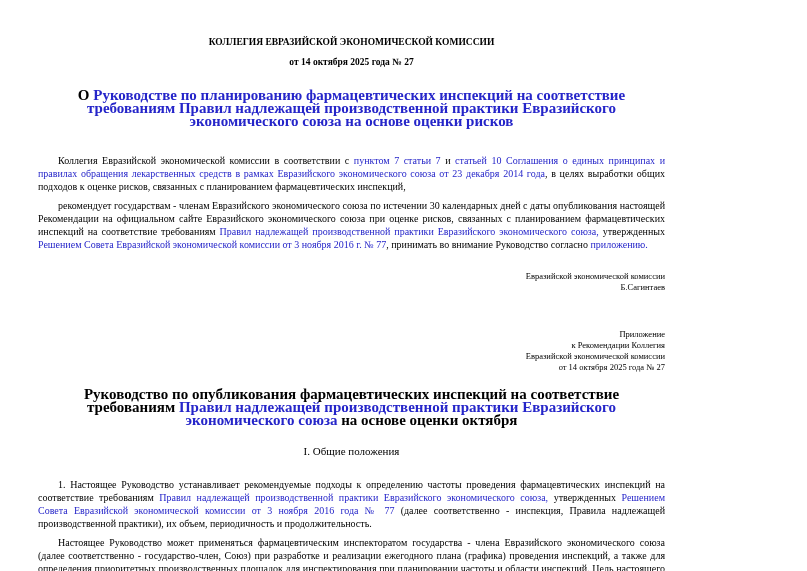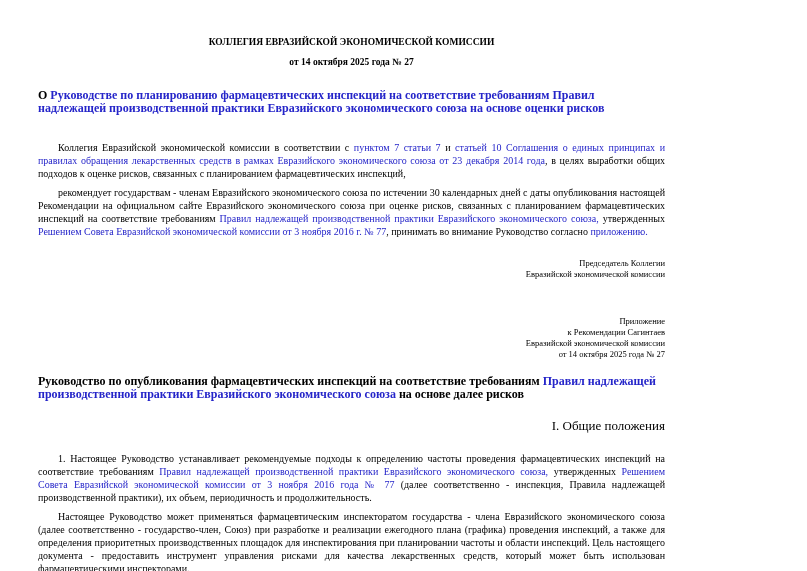--- a/index.html
+++ b/index.html
@@ -15,72 +15,72 @@
     overflow: hidden;
   }
   .hline {
     font-size: 9.5px; font-weight: bold;
     text-align: center; line-height: 13px;
   }
   .org  { margin: 0 0 7px 0; }
   .type { margin: 0 0 5px 0; }
   .date { margin: 0; }
   .doc-title {
-    font-size: 12px; font-weight: bold;
-    text-align: left; line-height: 13px;
+    font-size: 15px; font-weight: bold;
+    text-align: center; line-height: 13px;
     margin: 20px 0 0 0;
   }
   .para {
     font-size: 10px; line-height: 13px;
     text-align: justify; text-indent: 20px;
     margin: 6px 0 0 0;
   }
   .first-para { margin-top: 26px; }
   .right-block {
     font-size: 8.5px; line-height: 11px;
     text-align: right;
   }
   .signature    { margin-top: 20px; }
   .appendix-ref { margin-top: 36px; }
   .appendix-title { margin-top: 15px; }
   .section-heading {
-    font-size: 13px; font-weight: normal;
-    text-align: right; line-height: 13px;
+    font-size: 11px; font-weight: normal;
+    text-align: center; line-height: 13px;
     margin: 18px 0 0 0;
   }
   .body-first { margin-top: 20px; }
   .doc-link { color: var(--link-color); cursor: pointer; }
   .doc-plain { color: inherit; }
 </style>
 </head>
 <body>
 
 <div class="page">
 
   <div class="hline org">КОЛЛЕГИЯ ЕВРАЗИЙСКОЙ ЭКОНОМИЧЕСКОЙ КОМИССИИ</div>
   <div class="hline date">от 14 октября 2025 года № 27</div>
 
   <div class="doc-title"><span class="doc-plain">О </span><span class="doc-link">Руководстве по планированию фармацевтических инспекций на соответствие требованиям Правил надлежащей производственной практики Евразийского экономического союза на основе оценки рисков</span></div>
 
   <p class="para first-para"><span class="doc-plain">Коллегия Евразийской экономической комиссии в соответствии с </span><span class="doc-link">пунктом 7 статьи 7</span><span class="doc-plain"> и </span><span class="doc-link">статьей 10 Соглашения о единых принципах и правилах обращения лекарственных средств в рамках Евразийского экономического союза от 23 декабря 2014 года</span><span class="doc-plain">, в целях выработки общих подходов к оценке рисков, связанных с планированием фармацевтических инспекций,</span></p>
   <p class="para"><span class="doc-plain">рекомендует государствам - членам Евразийского экономического союза по истечении 30 календарных дней с даты опубликования настоящей Рекомендации на официальном сайте Евразийского экономического союза при оценке рисков, связанных с планированием фармацевтических инспекций на соответствие требованиям </span><span class="doc-link">Правил надлежащей производственной практики Евразийского экономического союза,</span><span class="doc-plain"> утвержденных </span><span class="doc-link">Решением Совета Евразийской экономической комиссии от 3 ноября 2016 г. № 77</span><span class="doc-plain">, принимать во внимание Руководство согласно </span><span class="doc-link">приложению.</span></p>
 
   <div class="right-block signature">
-    <div>Председатель Коллегии</div>
     <div>Евразийской экономической комиссии</div>
+    <div>Б.Сагинтаев</div>
   </div>
 
   <div class="right-block appendix-ref">
     <div>Приложение</div>
-    <div>к Рекомендации Сагинтаев</div>
+    <div>к Рекомендации Коллегия</div>
     <div>Евразийской экономической комиссии</div>
     <div>от 14 октября 2025 года № 27</div>
   </div>
 
-  <div class="doc-title appendix-title"><span class="doc-plain">Руководство по опубликования фармацевтических инспекций на соответствие требованиям </span><span class="doc-link">Правил надлежащей производственной практики Евразийского экономического союза</span><span class="doc-plain"> на основе далее рисков</span></div>
+  <div class="doc-title appendix-title"><span class="doc-plain">Руководство по опубликования фармацевтических инспекций на соответствие требованиям </span><span class="doc-link">Правил надлежащей производственной практики Евразийского экономического союза</span><span class="doc-plain"> на основе оценки октября</span></div>
 
   <div class="section-heading">I. Общие положения</div>
 
   <p class="para body-first"><span class="doc-plain">1. Настоящее Руководство устанавливает рекомендуемые подходы к определению частоты проведения фармацевтических инспекций на соответствие требованиям </span><span class="doc-link">Правил надлежащей производственной практики Евразийского экономического союза,</span><span class="doc-plain"> утвержденных </span><span class="doc-link">Решением Совета Евразийской экономической комиссии от 3 ноября 2016 года № 77</span><span class="doc-plain"> (далее соответственно - инспекция, Правила надлежащей производственной практики), их объем, периодичность и продолжительность.</span></p>
   <p class="para"><span class="doc-plain">Настоящее Руководство может применяться фармацевтическим инспекторатом государства - члена Евразийского экономического союза (далее соответственно - государство-член, Союз) при разработке и реализации ежегодного плана (графика) проведения инспекций, а также для определения приоритетных производственных площадок для инспектирования при планировании частоты и области инспекций. Цель настоящего документа - предоставить инструмент управления рисками для качества лекарственных средств, который может быть использован фармацевтическими инспекторами.</span></p>
   <p class="para"></p>
 
 </div>
 
 </body></html>

